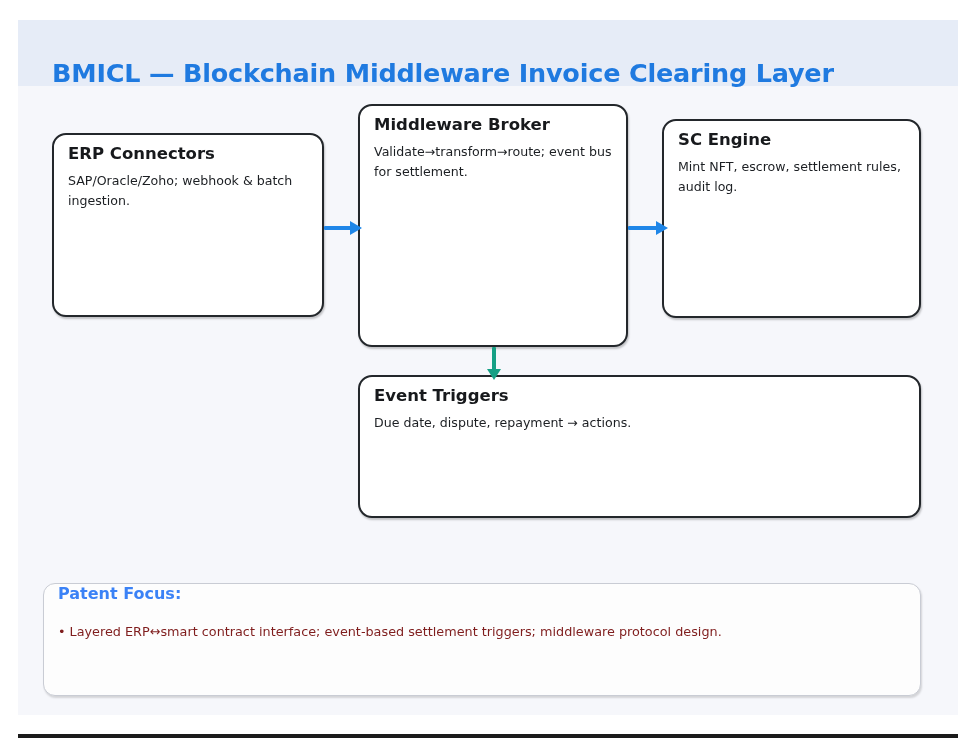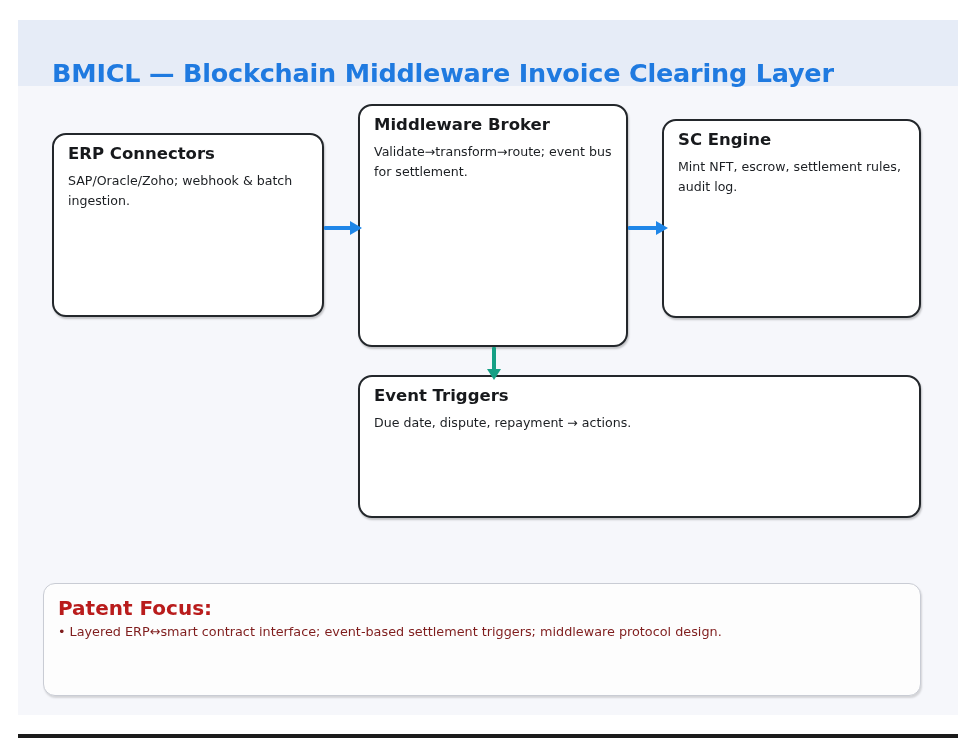--- a/index.html
+++ b/index.html
@@ -157,24 +157,24 @@
     height: 113px;
     background: #fdfdfd;
     border: 1px solid #c9ccd4;
     border-radius: 12px;
     box-sizing: border-box;
     box-shadow: 1px 2px 2px rgba(0,0,0,0.14);
   }
   #patent-title {
     position: absolute;
     left: 14px;
-    top: 12px;
-    font-size: 20px;
+    top: 0;
+    font-size: 16px;
     font-weight: bold;
-    color: #b91c1c;
+    color: #3b82f6;
   }
   #patent-list {
     position: absolute;
     left: 14px;
     top: 38px;
     right: 14px;
     margin: 0;
     padding: 0;
     list-style: none;
   }

